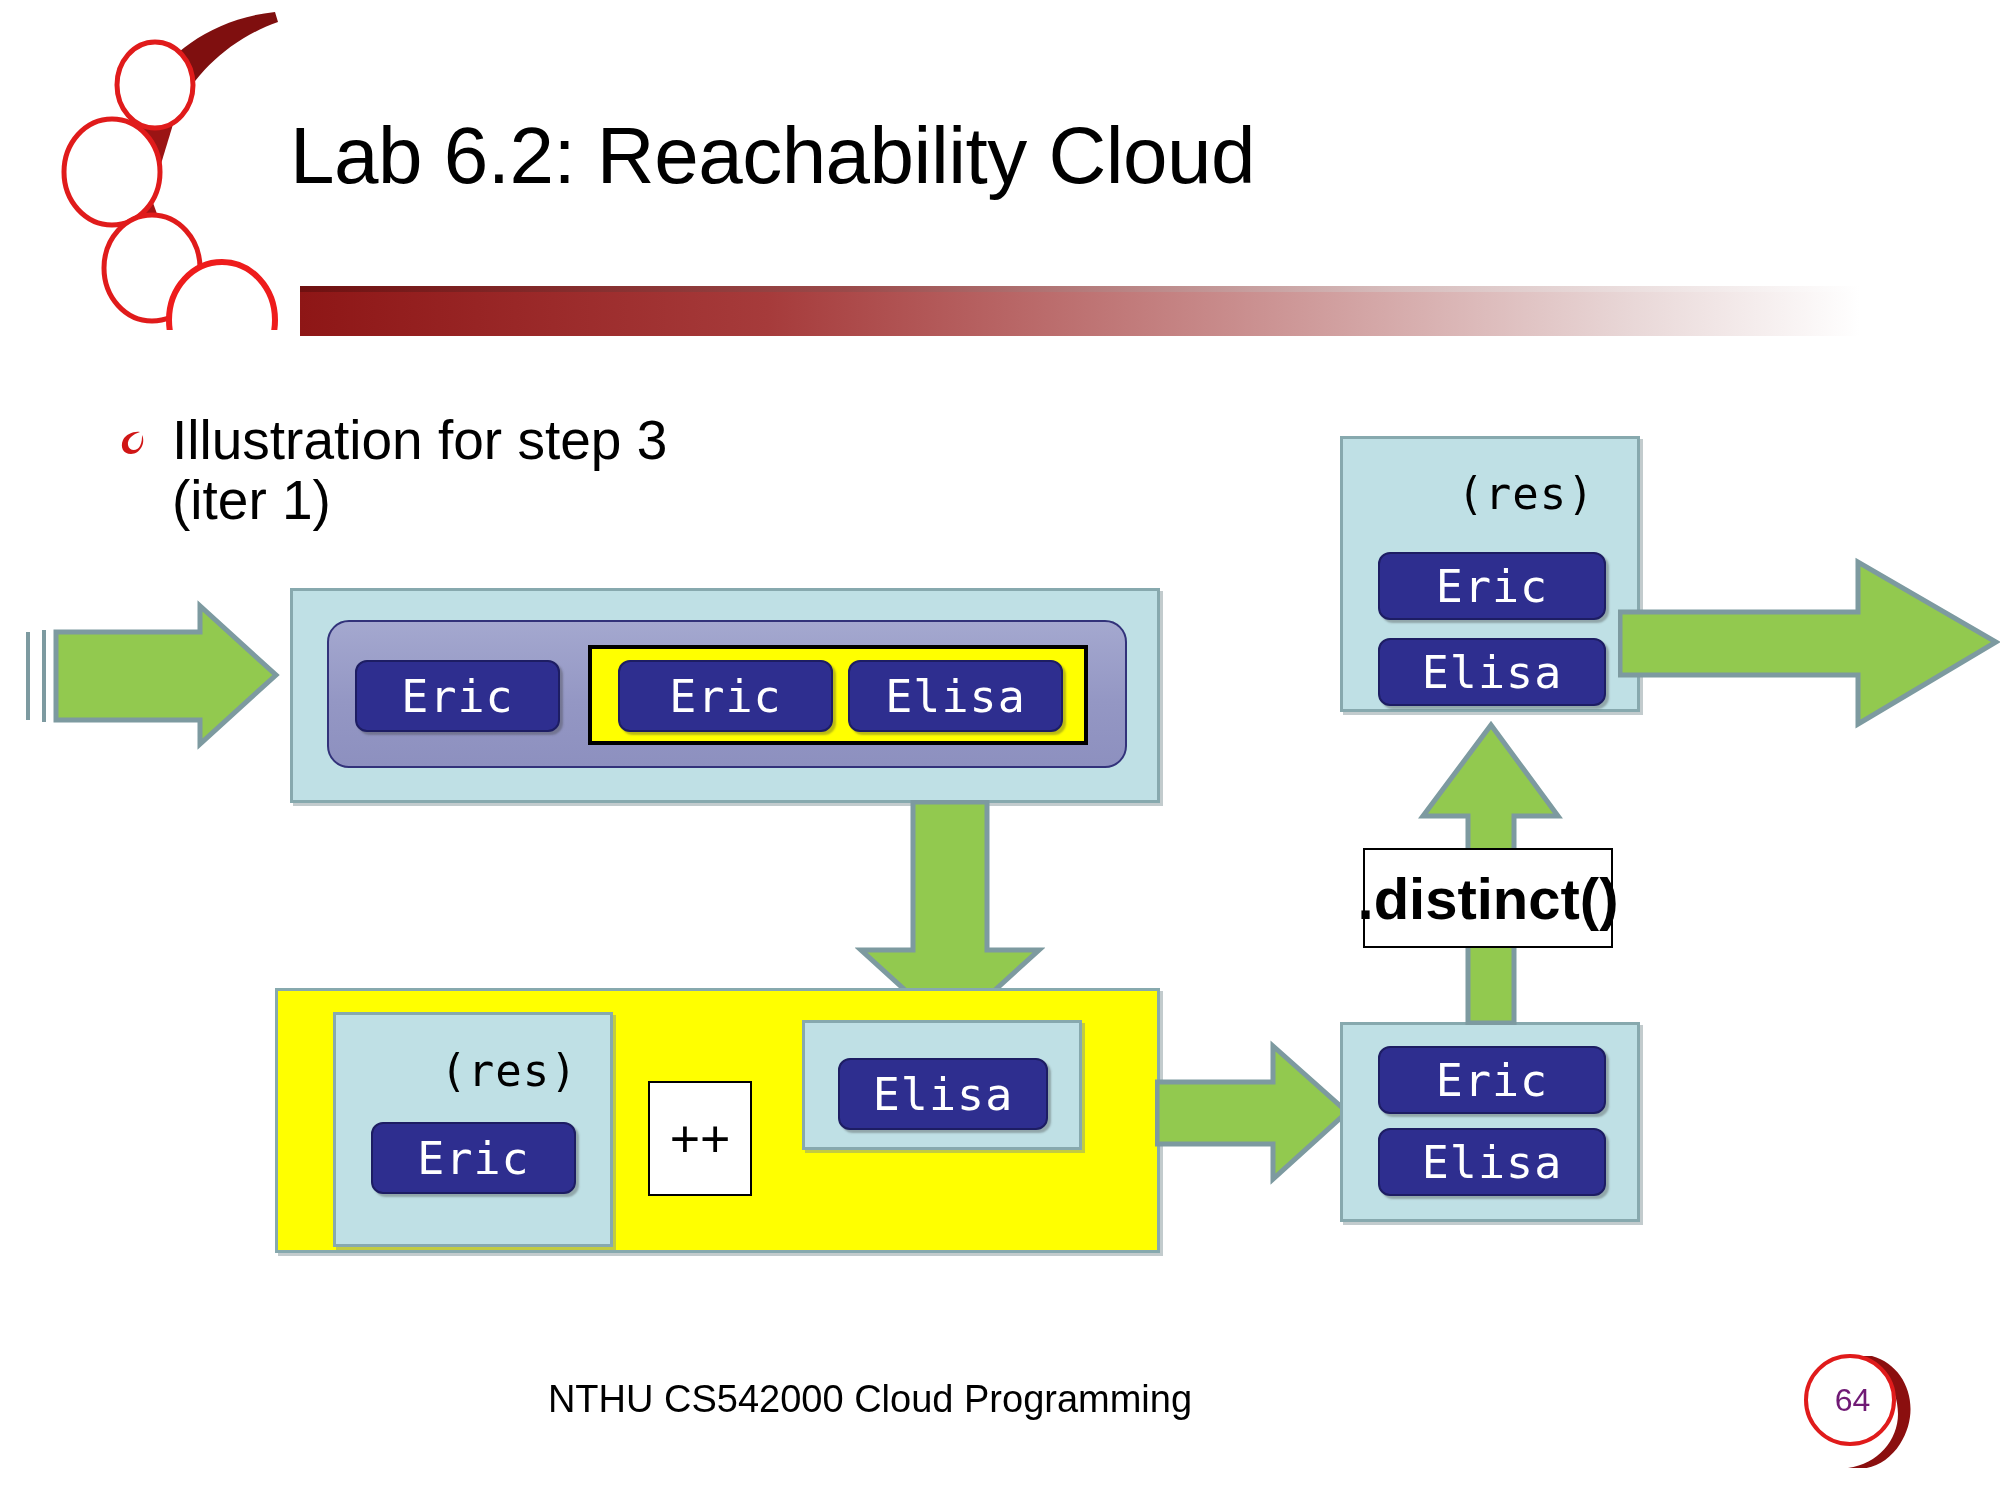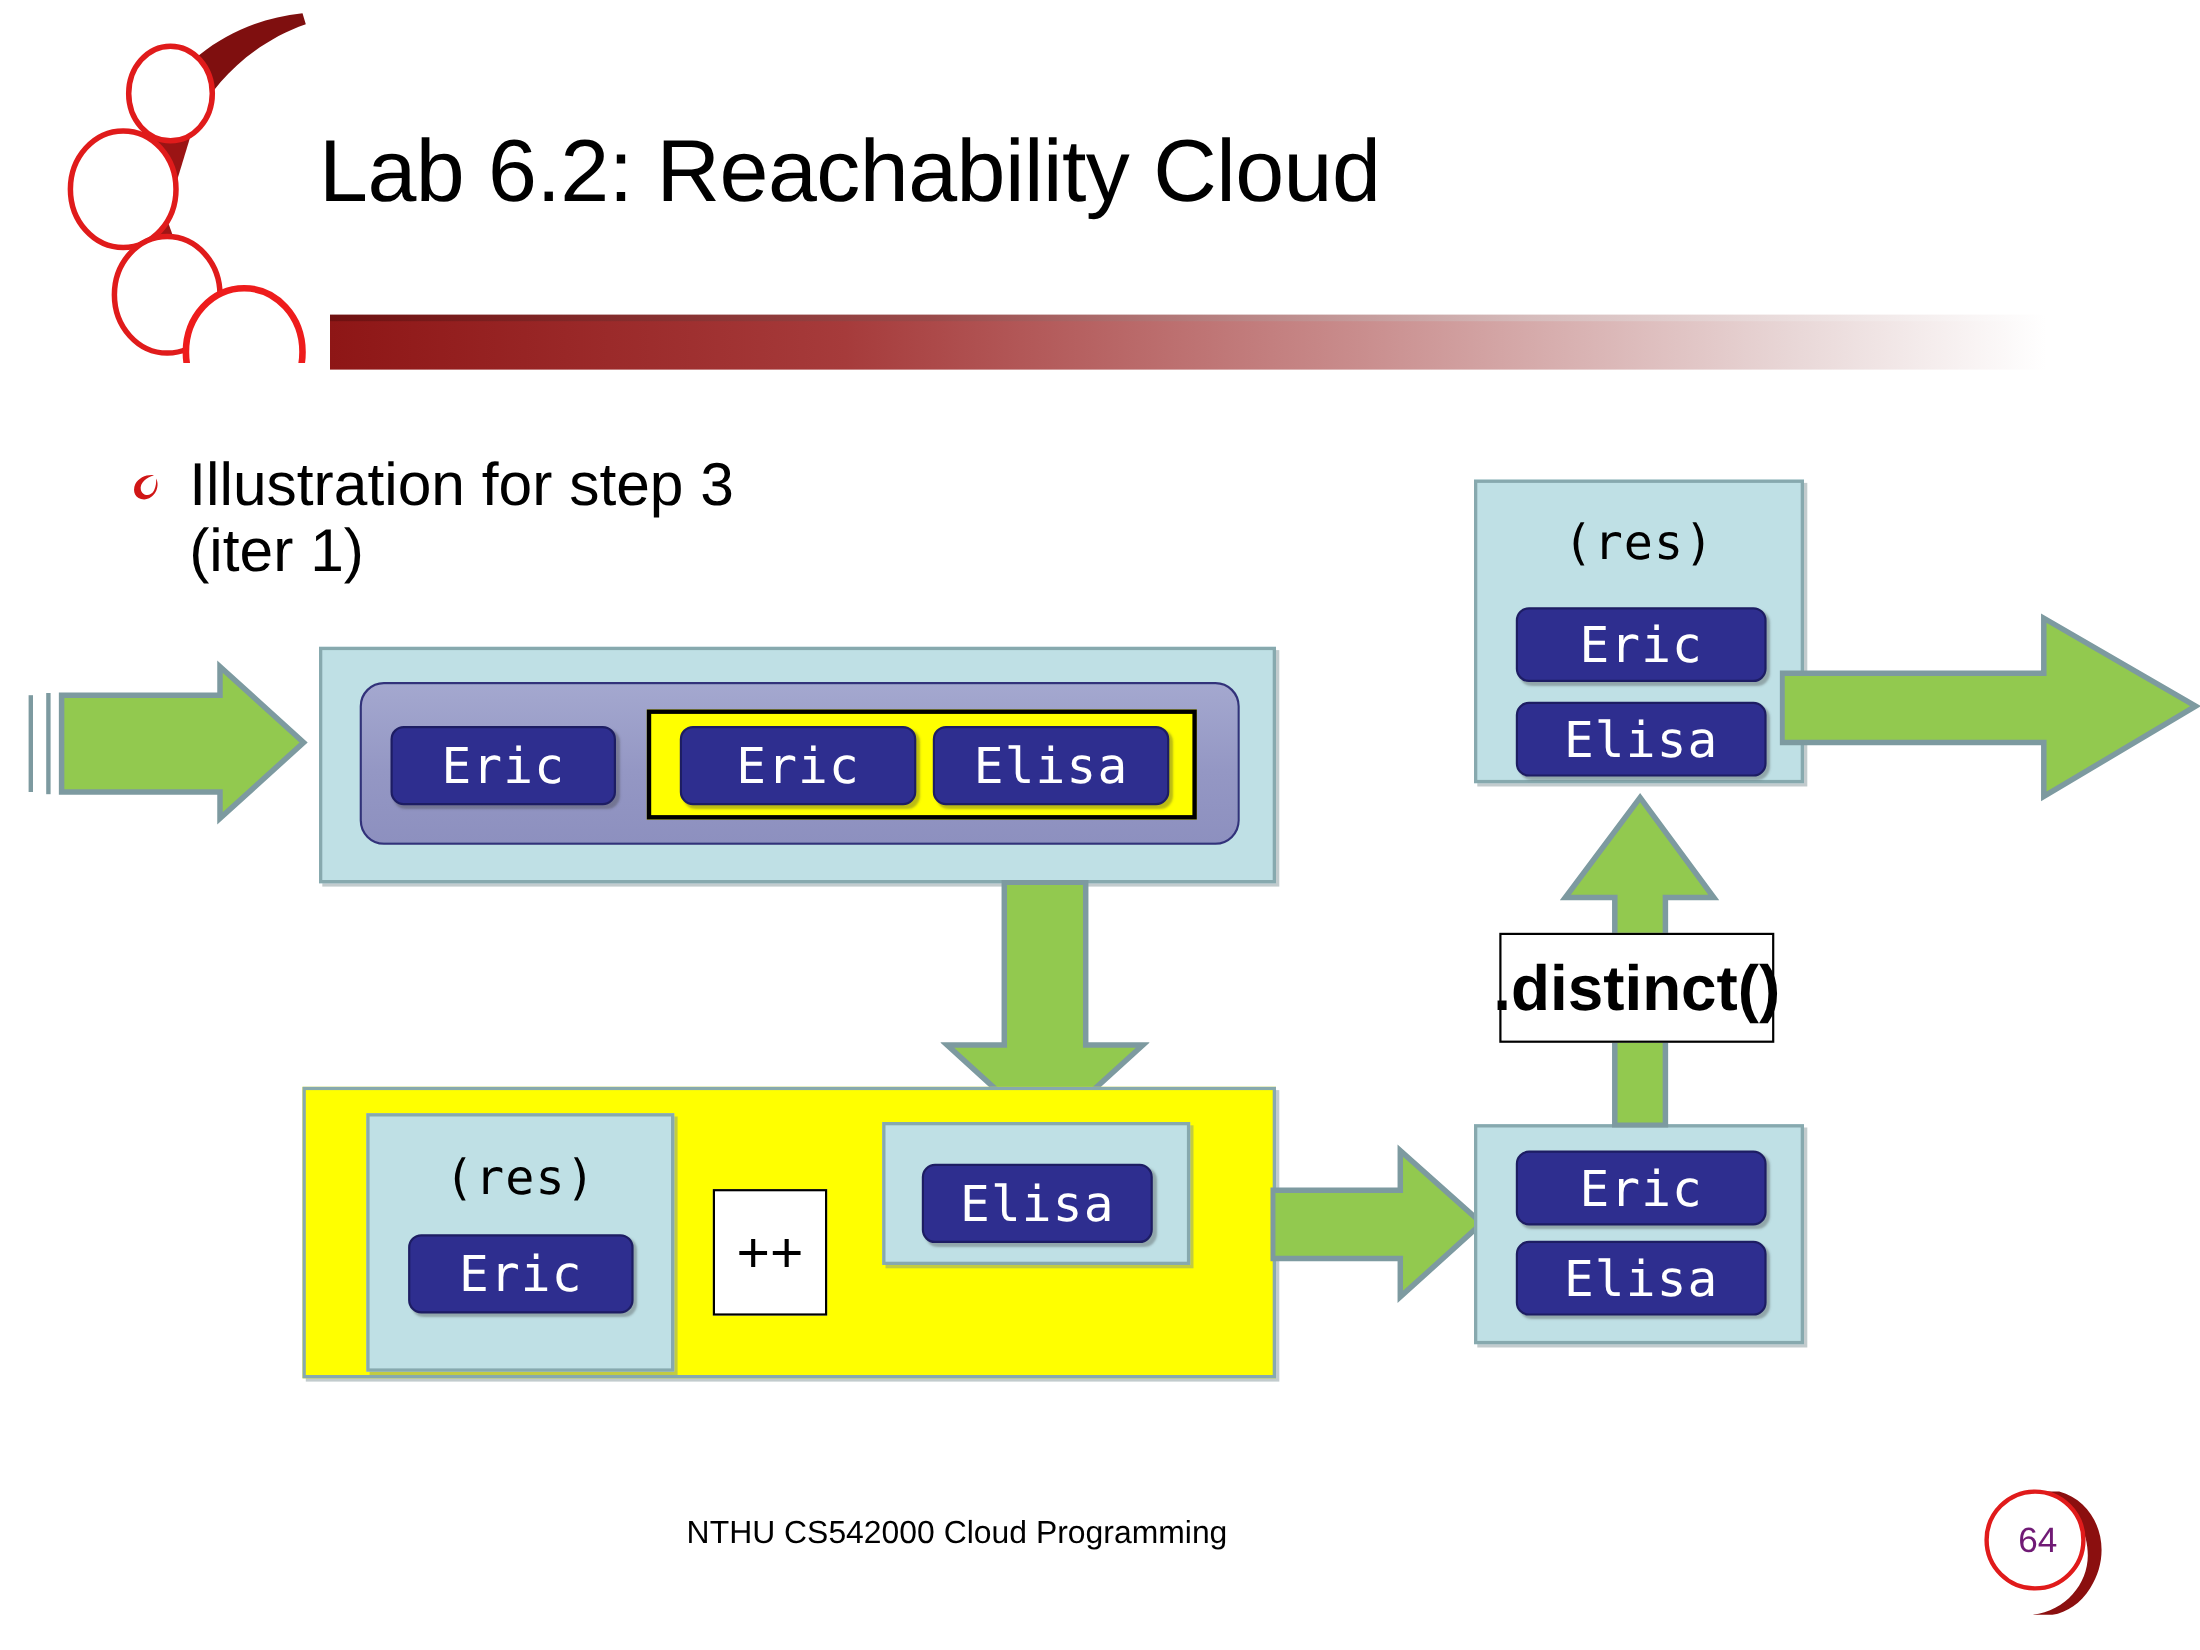--- a/index.html
+++ b/index.html
@@ -119,20 +119,21 @@
     justify-content: center;
     box-shadow: 3px 3px 2px rgba(60,60,60,0.35);
     letter-spacing: 1px;
   }
   .res-label {
     position: absolute;
     color: #000000;
     font-family: "DejaVu Sans Mono", "Liberation Mono", monospace;
     text-align: center;
     letter-spacing: 1px;
+    margin-left: 36px;
   }
   .white-box {
     position: absolute;
     background: #ffffff;
     border: 2px solid #000000;
     box-sizing: border-box;
     display: flex;
     align-items: center;
     justify-content: center;
     color: #000000;
@@ -142,21 +143,21 @@
     pointer-events: none;
   }
 
   
   .footer-text {
     position: absolute;
     left: 0;
     top: 1378px;
     width: 1740px;
     text-align: center;
-    font-size: 29px;
+    font-size: 38px;
     color: #000000;
   }
   .page-badge {
     position: absolute;
     left: 1800px;
     top: 1348px;
     width: 120px;
     height: 120px;
   }
   .page-num {

